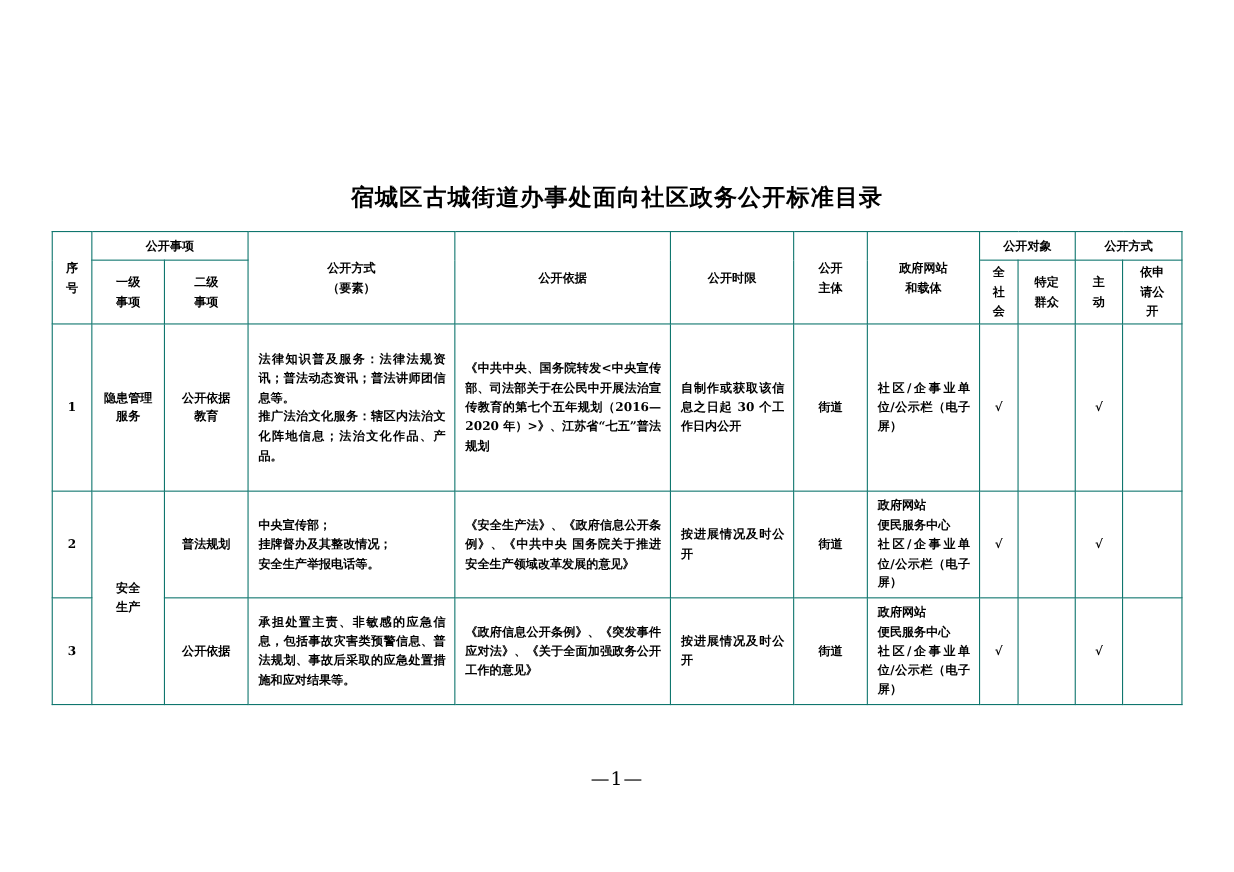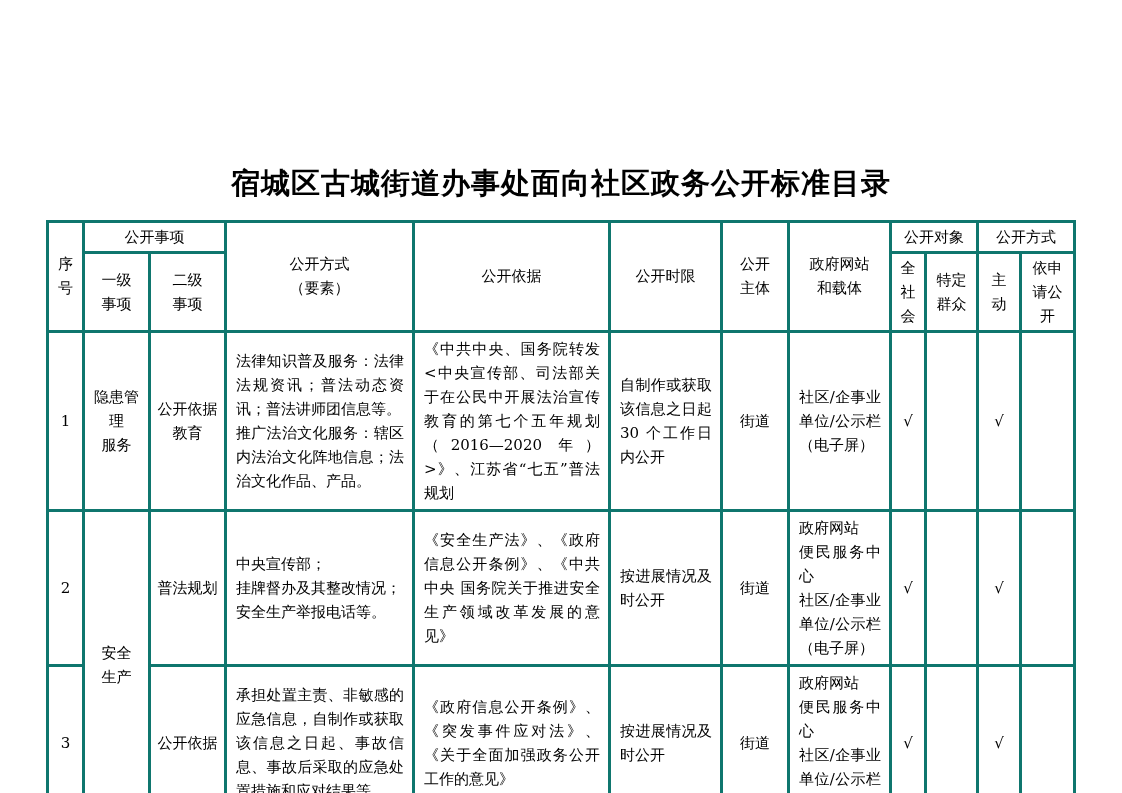--- a/index.html
+++ b/index.html
@@ -11,35 +11,35 @@
   }
   .page {
     width: 1122px; height: 793px;
     background: #ffffff;
     overflow: hidden;
     position: relative;
   }
   .title {
     padding-top: 166px;
     text-align: center;
-    font-size: 29px;
+    font-size: 21px;
     font-weight: bold;
     letter-spacing: 1px;
     line-height: 1.2;
   }
   table.catalog {
     border-collapse: collapse;
     table-layout: fixed;
     width: 1027px;
     margin: 19px auto 0 auto;
   }
   table.catalog th, table.catalog td {
-    border: 3px solid #0f766e;
-    font-weight: normal;
-    font-size: 15px;
+    border: 1px solid #0f766e;
+    font-weight: bold;
+    font-size: 11px;
     line-height: 1.6;
     vertical-align: middle;
     overflow: hidden;
   }
   tr.hrow-a { height: 26px; }
   tr.hrow-b { height: 54px; }
   tr.r1 { height: 152px; }
   tr.r2 { height: 96px; }
   tr.r3 { height: 95px; }
   .pre { white-space: pre-line; }
@@ -143,21 +143,21 @@
 便民服务中心
 社区/企事业单位/公示栏（电子屏）</td>
         <td class="c-center">√</td>
         <td class="c-center"></td>
         <td class="c-center">√</td>
         <td class="c-center"></td>
       </tr>
       <tr class="r3">
         <td class="c-center">3</td>
         <td class="c-center pre">公开依据</td>
-        <td class="c-left pre">承担处置主责、非敏感的应急信息，自制作或获取该信息之日起、事故信息、事故后采取的应急处置措施和应对结果等。</td>
+        <td class="c-left pre">承担处置主责、非敏感的应急信息，包括事故灾害类预警信息、普法规划、事故后采取的应急处置措施和应对结果等。</td>
         <td class="c-left">《政府信息公开条例》、《突发事件应对法》、《关于全面加强政务公开工作的意见》</td>
         <td class="c-left">按进展情况及时公开</td>
         <td class="c-center">街道</td>
         <td class="c-left pre">政府网站
 便民服务中心
 社区/企事业单位/公示栏（电子屏）</td>
         <td class="c-center">√</td>
         <td class="c-center"></td>
         <td class="c-center">√</td>
         <td class="c-center"></td>

